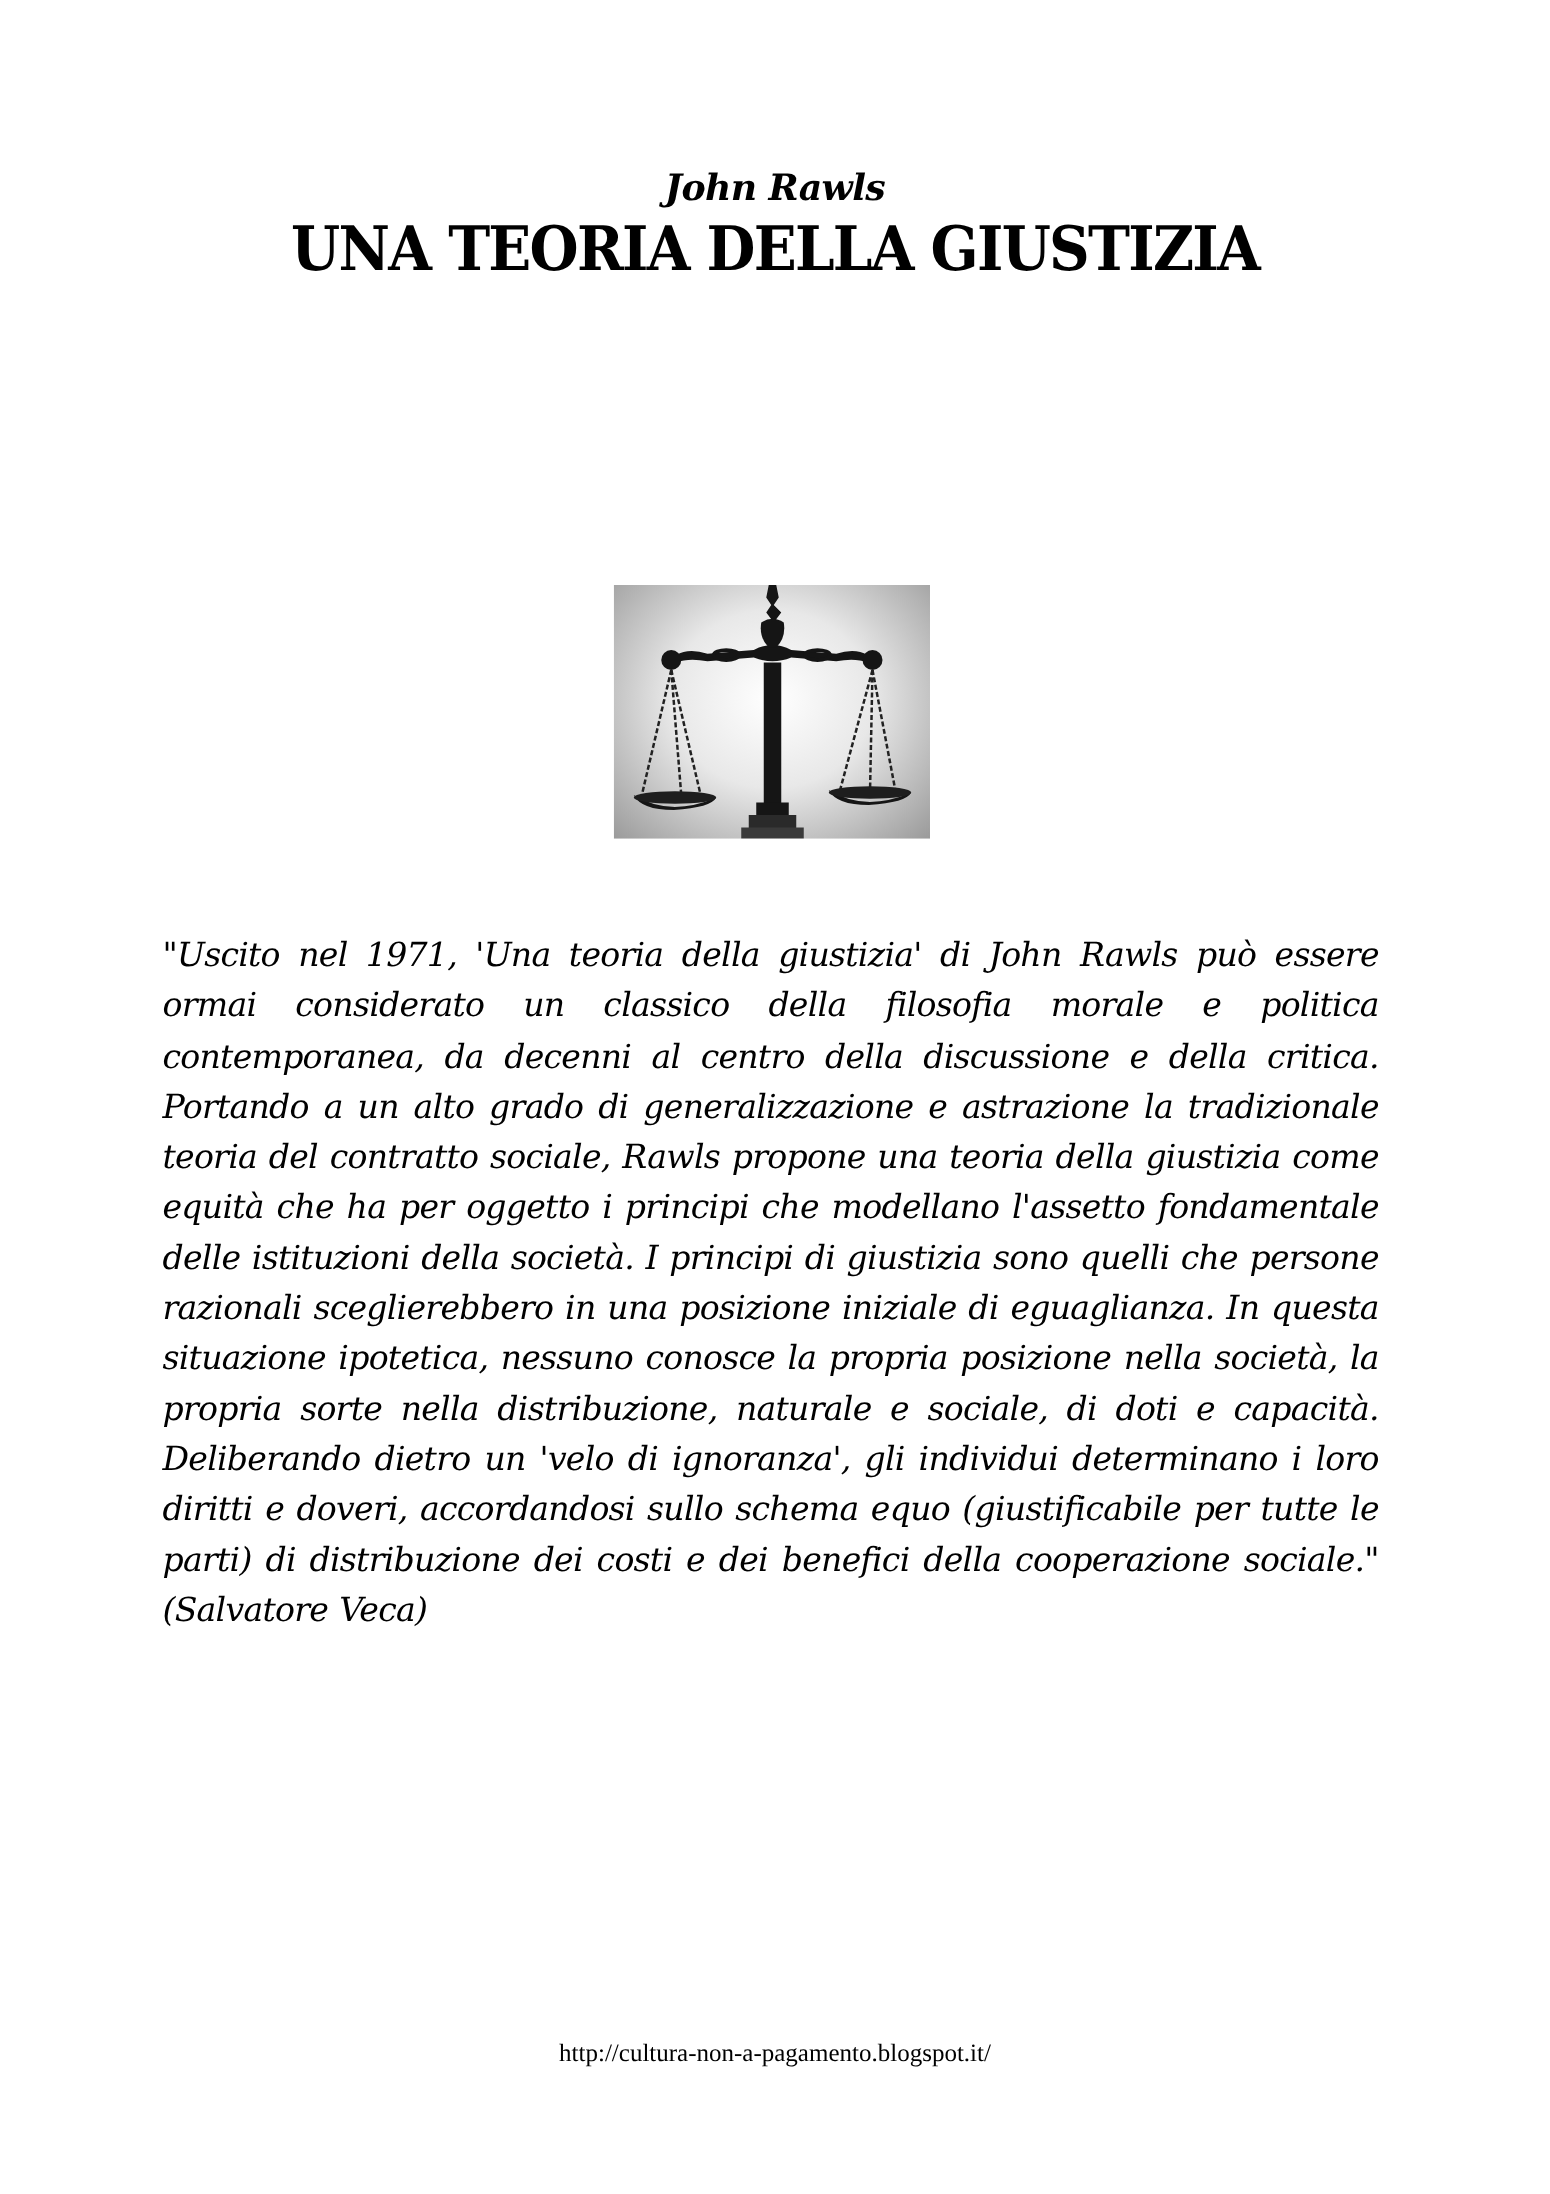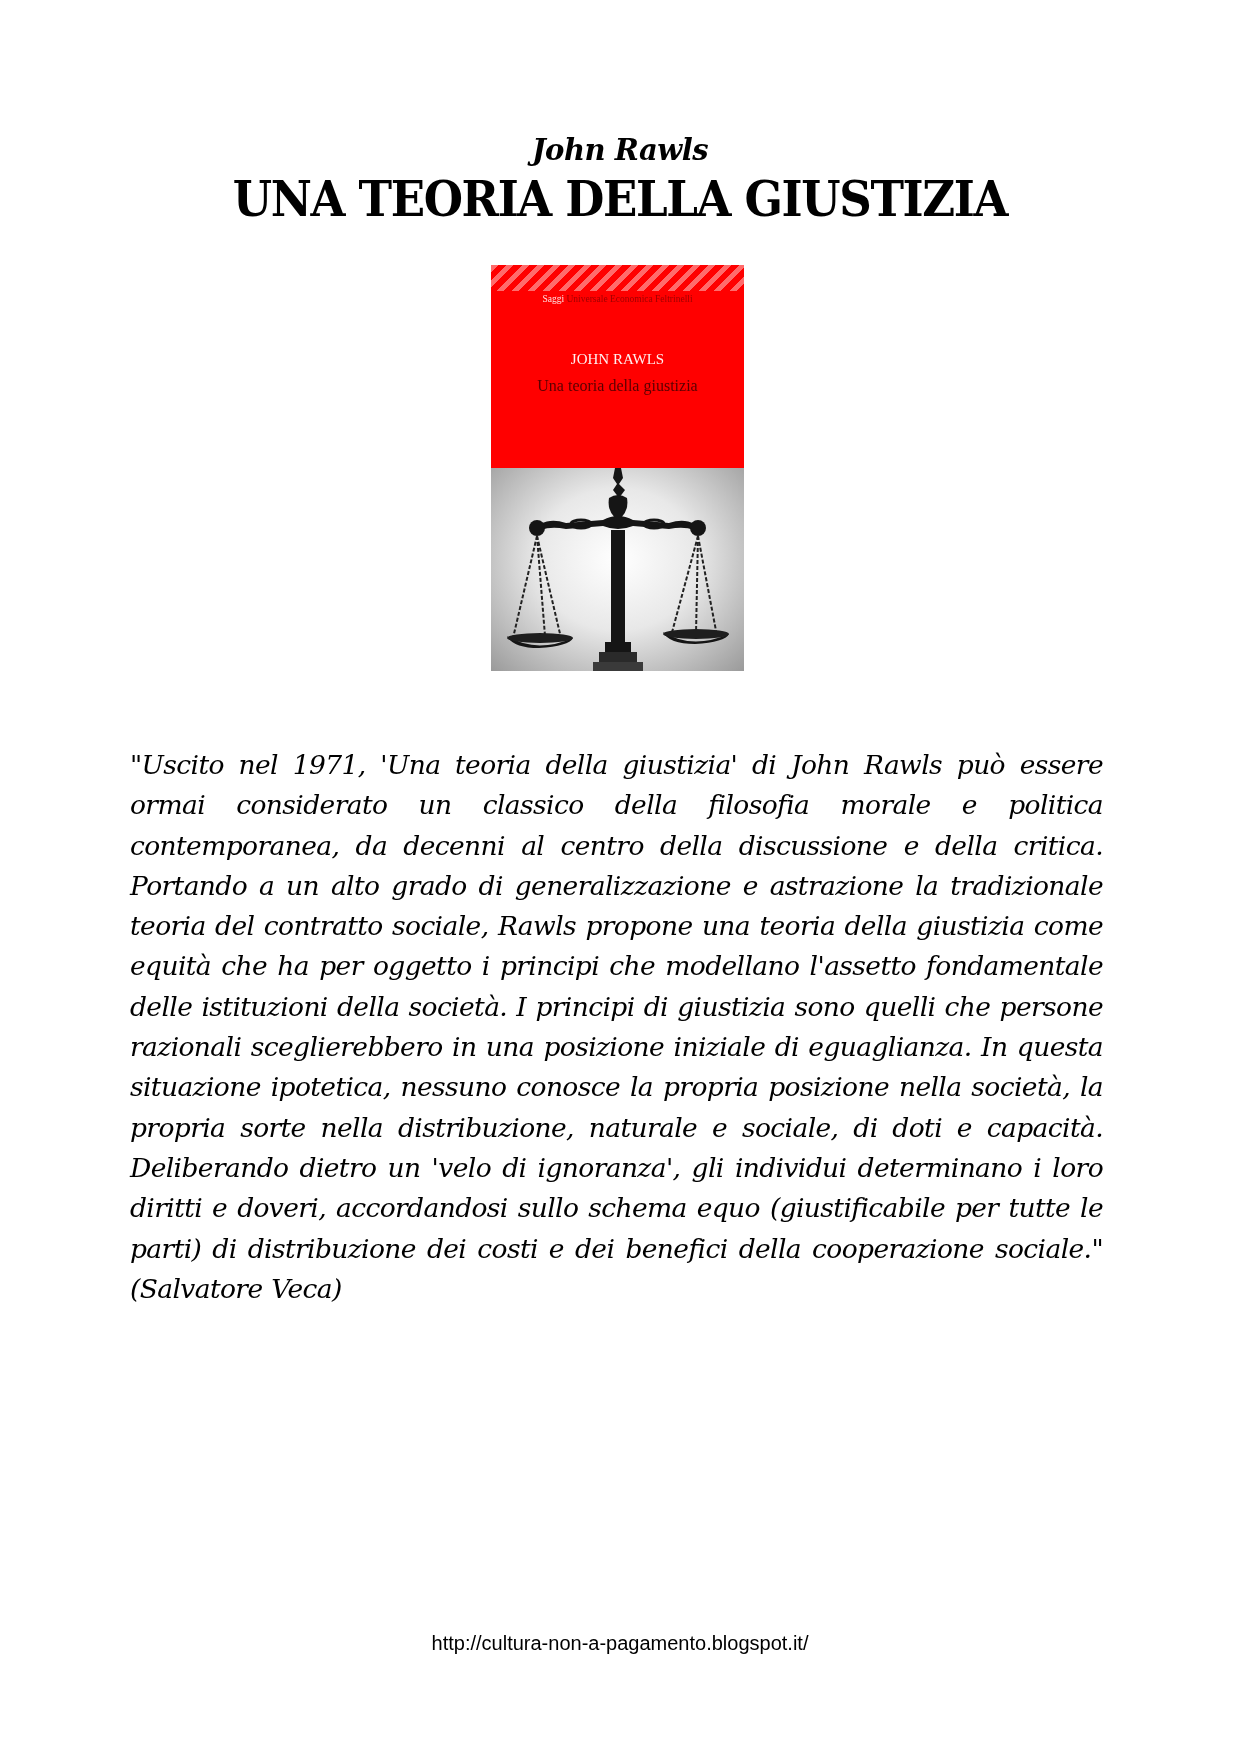--- a/index.html
+++ b/index.html
@@ -10,38 +10,29 @@
   .cover-red { position:absolute; left:0; top:0; width:253px; height:203px; background:#ff0000; }
   .cover-stripes { position:absolute; left:0; top:0; width:253px; height:26px;
     background: repeating-linear-gradient(135deg, #ff6b6b 0 5px, #ff0000 5px 11px); }
   .cover-series { position:absolute; top:29px; left:0; width:253px; text-align:center; font-size:9.5px; color:#a00000; white-space:nowrap; }
   .cover-series .saggi { color:#ffe0e0; }
   .cover-author { position:absolute; top:86px; left:0; width:253px; text-align:center; font-size:15px; color:#fff0f0; }
   .cover-booktitle { position:absolute; top:112px; left:0; width:253px; text-align:center; font-size:16px; color:#5a0000; }
   .cover-photo { position:absolute; left:0; top:203px; width:253px; height:203px;
     background: radial-gradient(ellipse at 50% 45%, #ffffff 0%, #e8e8e8 45%, #9a9a9a 100%); }
   .quote { position:absolute; left:130px; top:745px; width:973px; font-family:"DejaVu Serif", serif; font-style:italic; font-size:26.5px; line-height:40.3px; text-align:justify; letter-spacing:-0.6px; word-spacing:1px; }
-  .footer { position:absolute; top:1632px; left:0; width:1240px; text-align:center; font-family:Liberation Sans, sans-serif; font-size:20px; }
+  .footer { position:absolute; top:1632px; left:0; width:1240px; text-align:center; font-family:Liberation Serif, serif; font-size:20px; }
 </style>
 </head>
 <body>
 
 <div class="author">John Rawls</div>
 <div class="title">UNA TEORIA DELLA GIUSTIZIA</div>
 
 <div class="cover">
-  <div class="cover-red">
-    <div class="cover-stripes"></div>
-    <div class="cover-series">
-      <span class="saggi">Saggi</span>
-      <span>Universale Economica Feltrinelli</span>
-    </div>
-    <div class="cover-author">JOHN RAWLS</div>
-    <div class="cover-booktitle">Una teoria della giustizia</div>
-  </div>
   <div class="cover-photo">
     <svg width="253" height="203" viewBox="0 0 253 203">
 
       <path d="M124 0 L130 0 L132 10 L128 16 L134 22 L128 30 L122 22 L126 16 L122 10 Z" fill="#151515"></path>
 
       <path d="M50 56 Q60 50 75 55 L112 52 Q127 44 142 52 L178 55 Q193 50 203 56 L203 62 Q193 58 178 61 L142 58 Q127 64 112 58 L75 61 Q60 58 50 62 Z" fill="#151515"></path>
       <ellipse cx="90" cy="56" rx="10" ry="4" fill="none" stroke="#151515" stroke-width="3"></ellipse>
       <ellipse cx="163" cy="56" rx="10" ry="4" fill="none" stroke="#151515" stroke-width="3"></ellipse>
 
       <circle cx="46" cy="60" r="8" fill="#151515"></circle>

